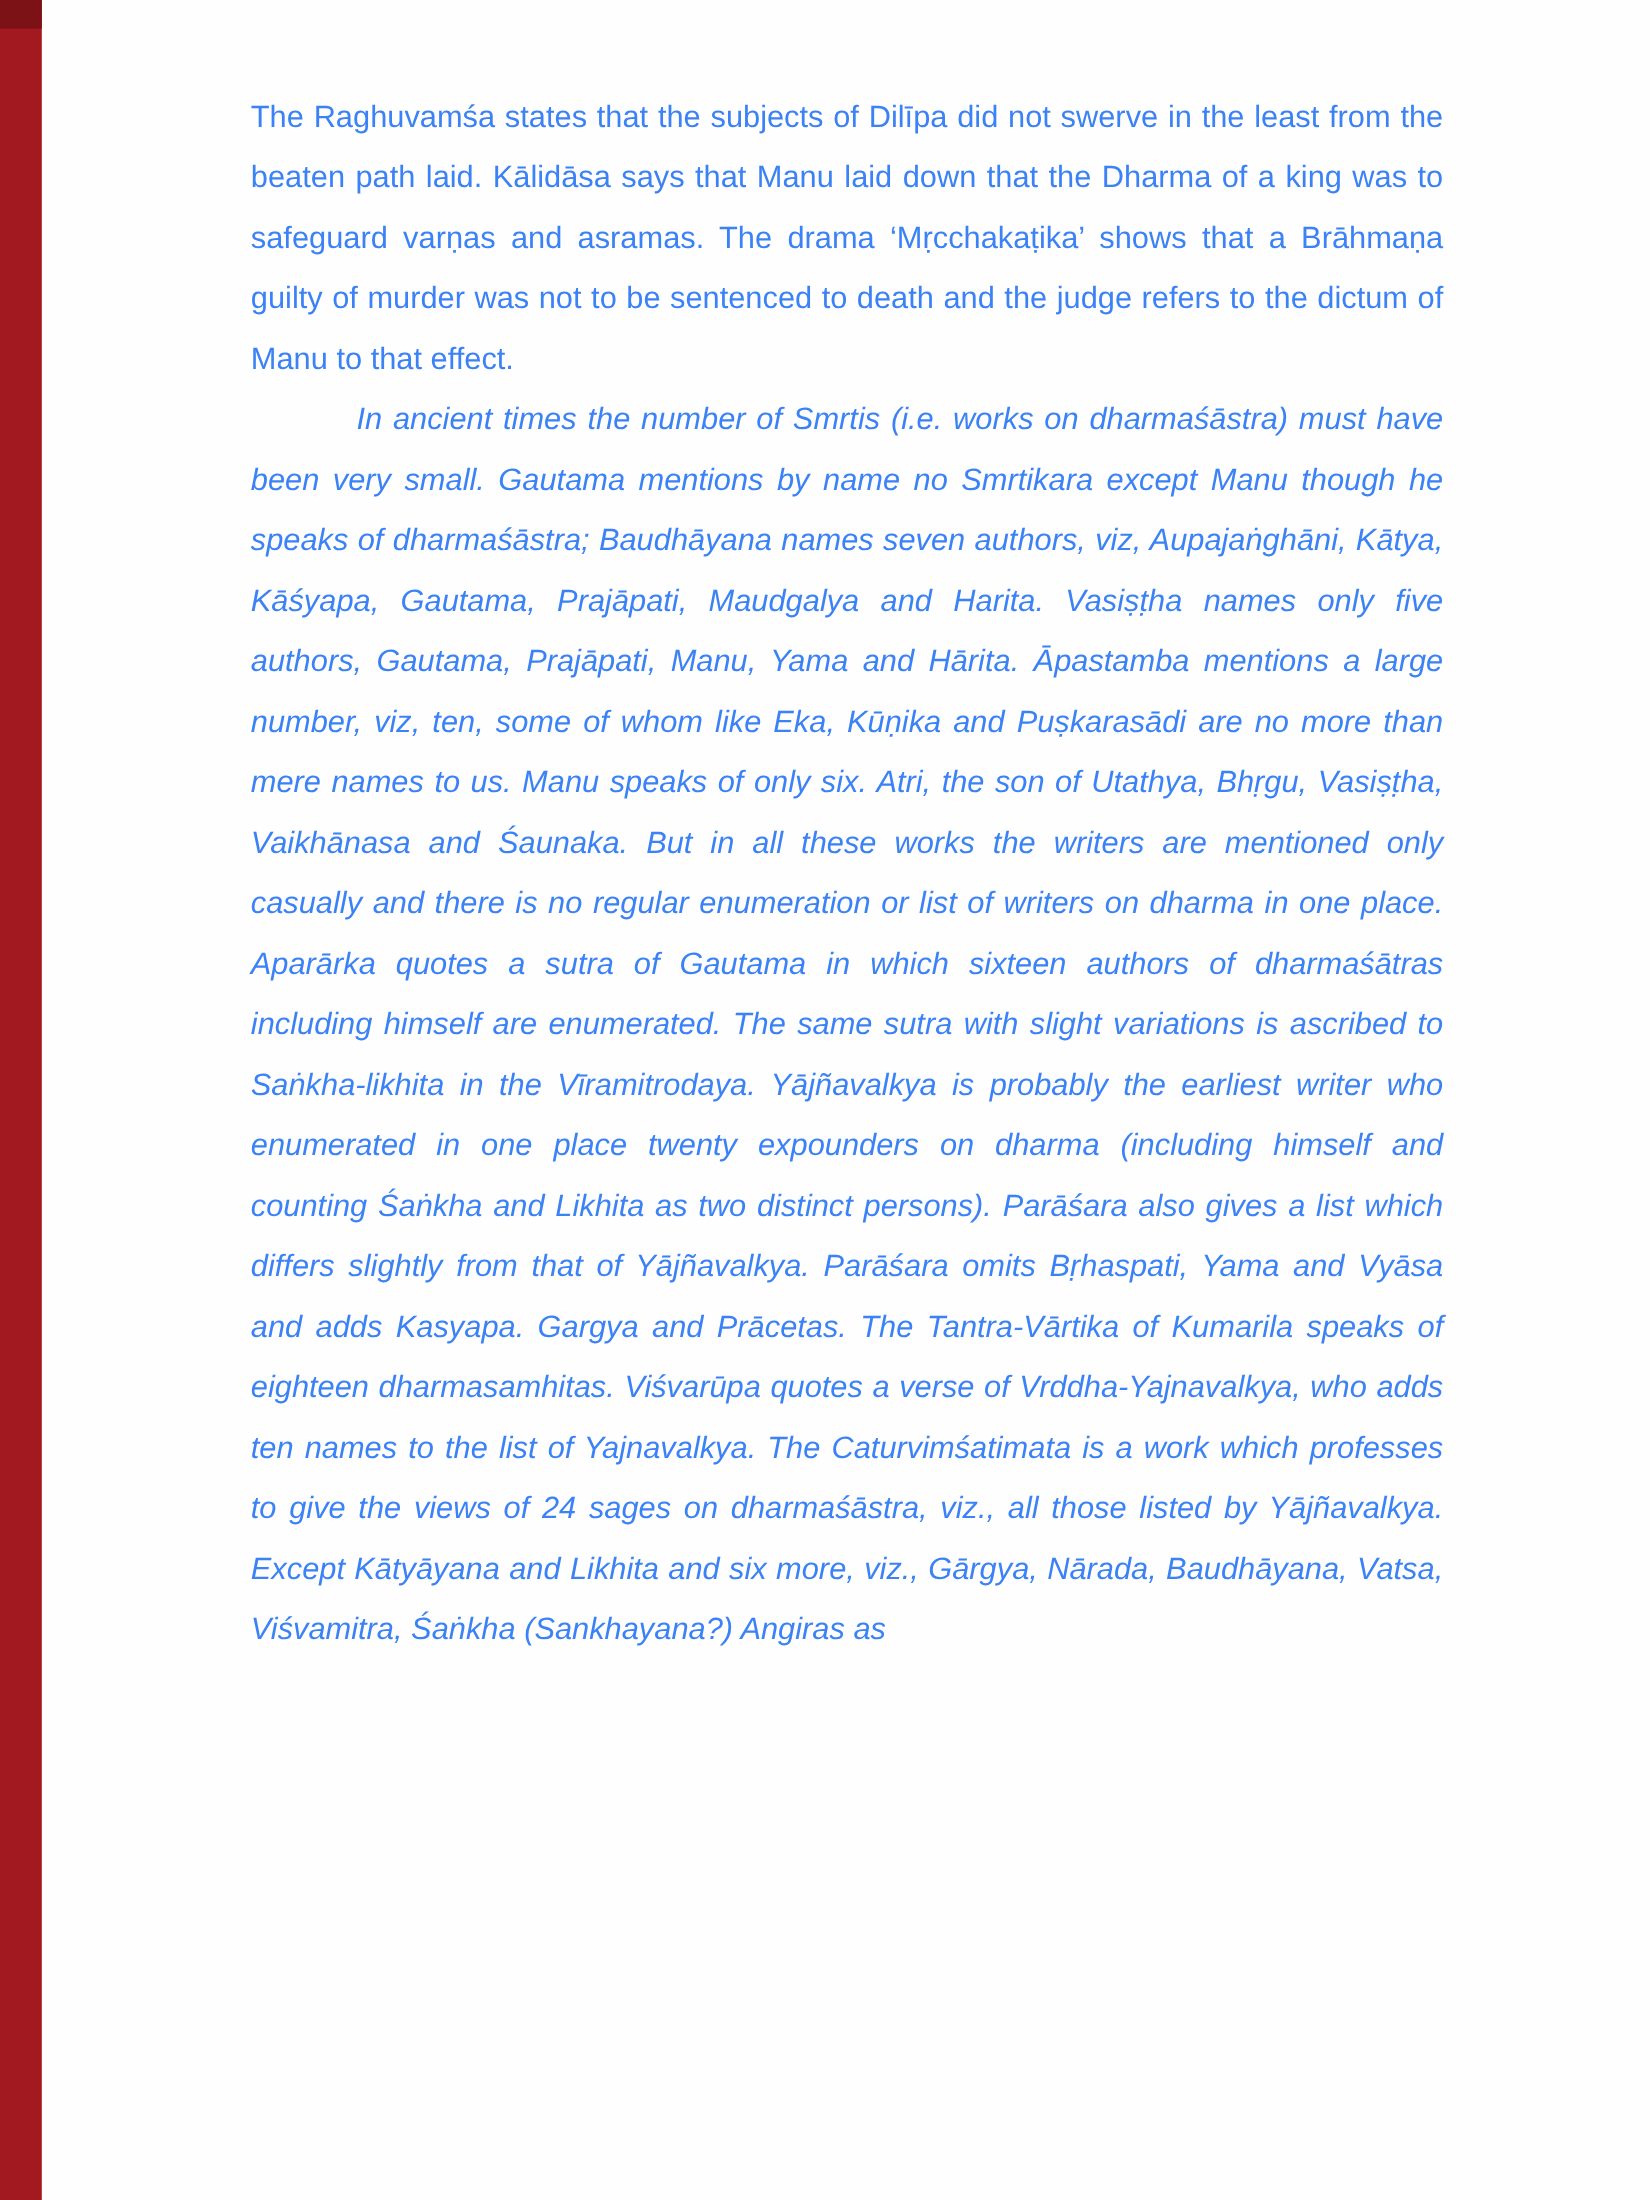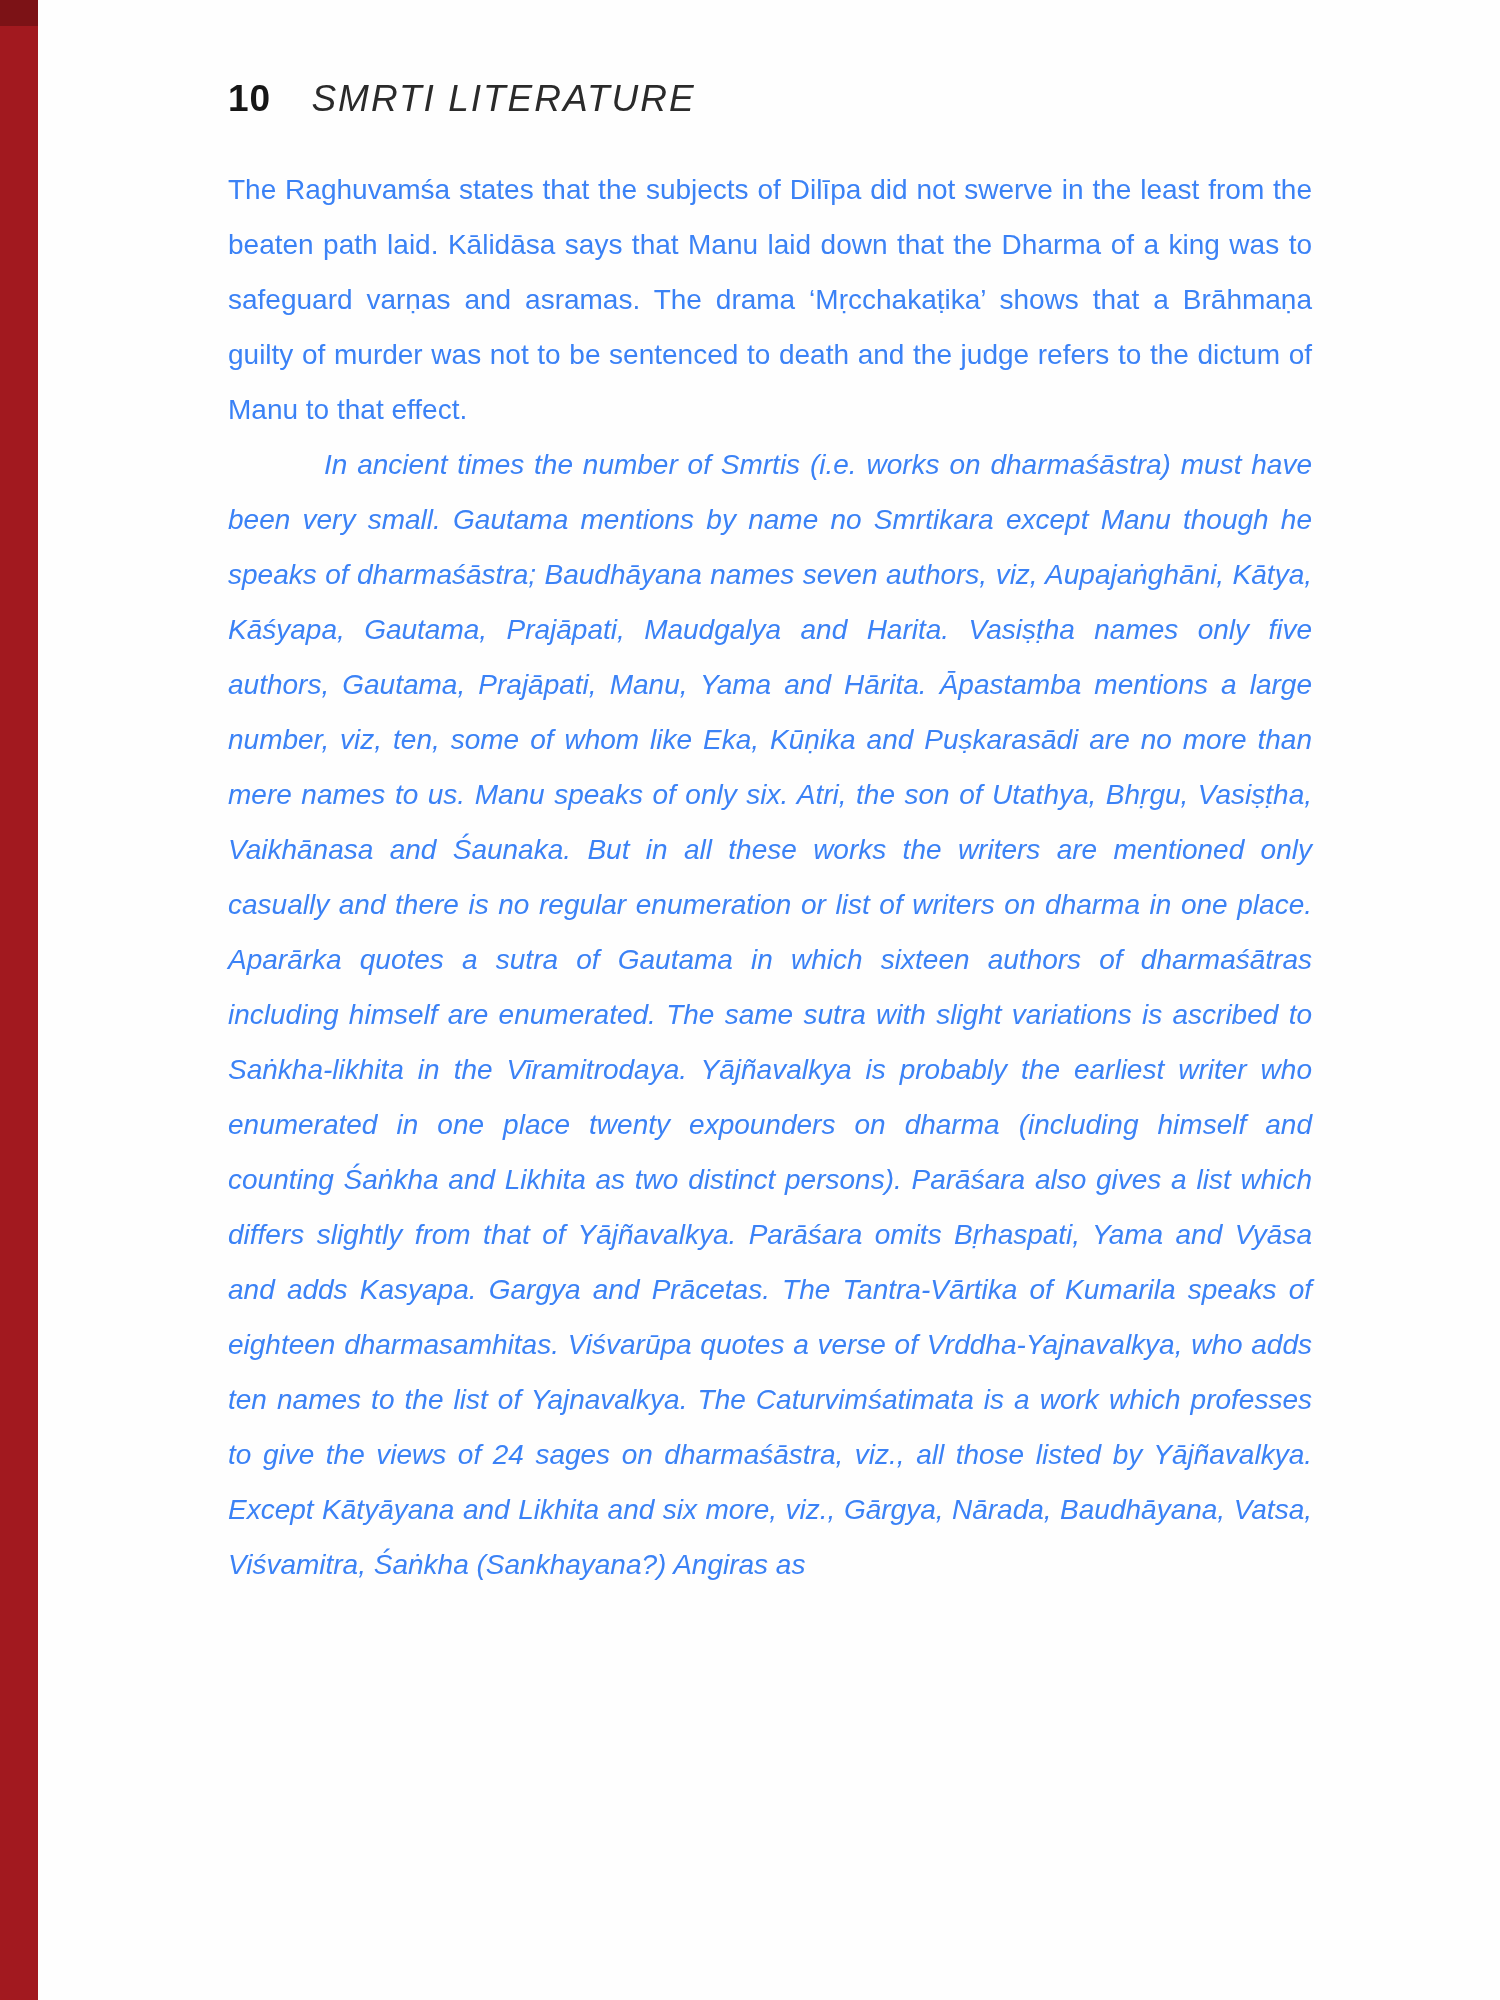--- a/index.html
+++ b/index.html
@@ -66,22 +66,18 @@
     }
   </style>
 </head>
 <body>
 
 <div class="spine-strip">
   <div class="spine-top-shade"></div>
 </div>
 
 <div class="page">
-  <div class="page-header">
-    <span class="page-number">10</span>
-    <span class="page-title">SMRTI LITERATURE</span>
-  </div>
 
   <div class="body-text">
     <p>The Raghuvamśa states that the subjects of Dilīpa did not swerve in the least from the beaten path laid. Kālidāsa says that Manu laid down that the Dharma of a king was to safeguard varṇas and asramas. The drama ‘Mṛcchakaṭika’ shows that a Brāhmaṇa guilty of murder was not to be sentenced to death and the judge refers to the dictum of Manu to that effect.</p>
     <p class="indented">In ancient times the number of Smrtis (i.e. works on dharmaśāstra) must have been very small. Gautama mentions by name no Smrtikara except Manu though he speaks of dharmaśāstra; Baudhāyana names seven authors, viz, Aupajaṅghāni, Kātya, Kāśyapa, Gautama, Prajāpati, Maudgalya and Harita. Vasiṣṭha names only five authors, Gautama, Prajāpati, Manu, Yama and Hārita. Āpastamba mentions a large number, viz, ten, some of whom like Eka, Kūṇika and Puṣkarasādi are no more than mere names to us. Manu speaks of only six. Atri, the son of Utathya, Bhṛgu, Vasiṣṭha, Vaikhānasa and Śaunaka. But in all these works the writers are mentioned only casually and there is no regular enumeration or list of writers on dharma in one place. Aparārka quotes a sutra of Gautama in which sixteen authors of dharmaśātras including himself are enumerated. The same sutra with slight variations is ascribed to Saṅkha-likhita in the Vīramitrodaya. Yājñavalkya is probably the earliest writer who enumerated in one place twenty expounders on dharma (including himself and counting Śaṅkha and Likhita as two distinct persons). Parāśara also gives a list which differs slightly from that of Yājñavalkya. Parāśara omits Bṛhaspati, Yama and Vyāsa and adds Kasyapa. Gargya and Prācetas. The Tantra-Vārtika of Kumarila speaks of eighteen dharmasamhitas. Viśvarūpa quotes a verse of Vrddha-Yajnavalkya, who adds ten names to the list of Yajnavalkya. The Caturvimśatimata is a work which professes to give the views of 24 sages on dharmaśāstra, viz., all those listed by Yājñavalkya. Except Kātyāyana and Likhita and six more, viz., Gārgya, Nārada, Baudhāyana, Vatsa, Viśvamitra, Śaṅkha (Sankhayana?) Angiras as</p>
   </div>
 </div>
 
 </body></html>

